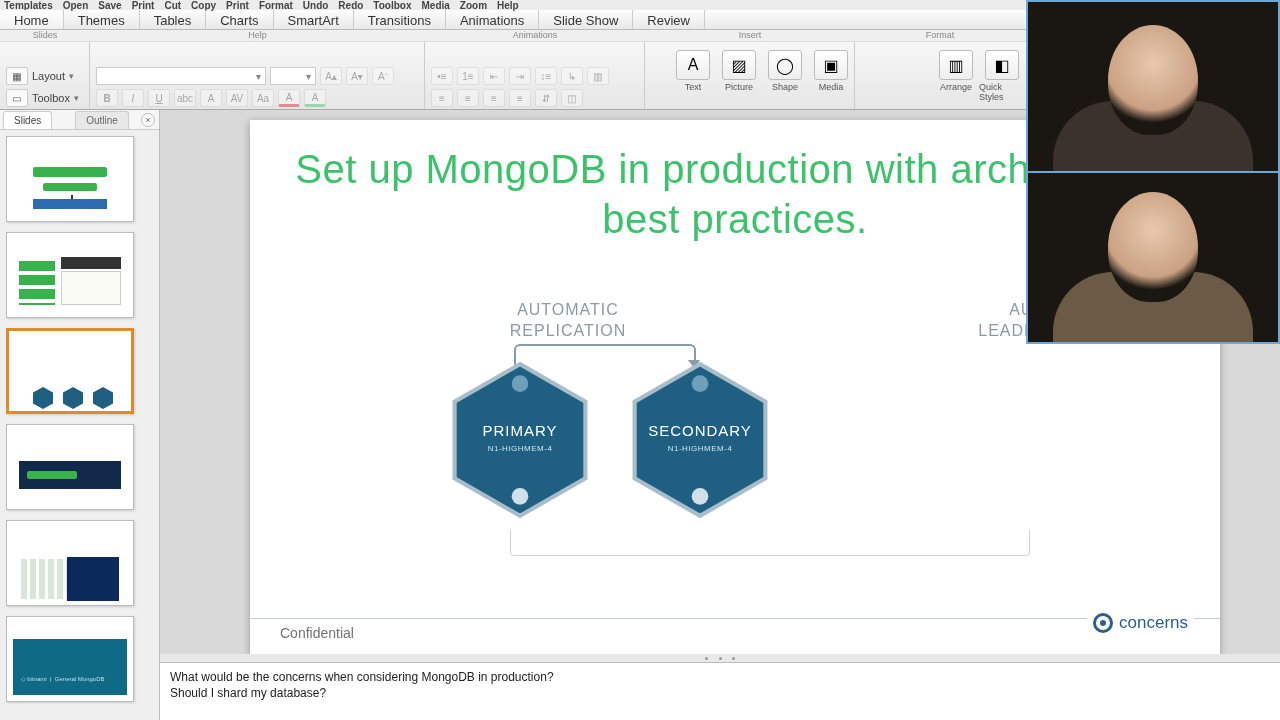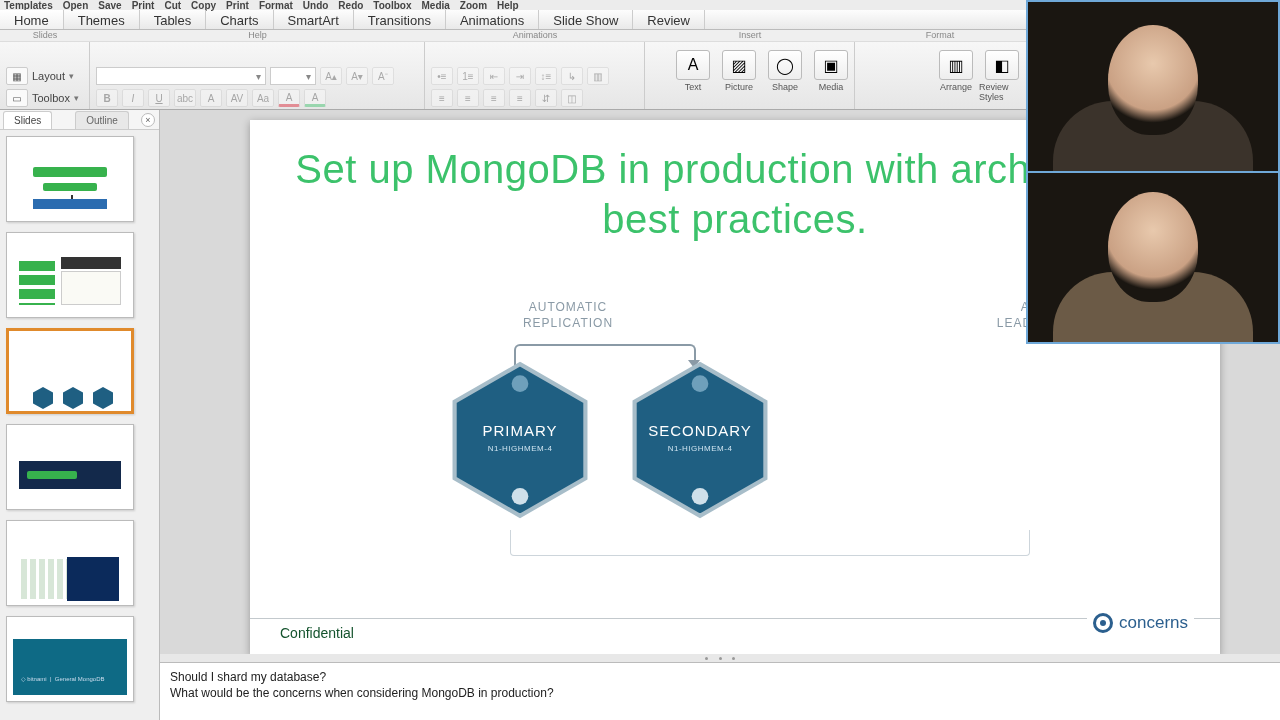--- a/index.html
+++ b/index.html
@@ -51,38 +51,38 @@
 .thumbs { flex:1; overflow:hidden; padding:6px 0 0 6px; }
 .thumb { width:128px; height:86px; background:#fff; border:1px solid #bbb; margin-bottom:10px; box-shadow:1px 1px 2px rgba(0,0,0,.15); position:relative;}
 .thumb.selected { border:3px solid #e08a2c; }
 .thumb .t-body { position:absolute; left:6px; right:6px; top:22px; bottom:6px; }
 
 
 .editor { flex:1; background:#d9d9d9; position:relative; overflow:hidden; }
 .slide-canvas { position:absolute; left:90px; top:10px; width:970px; height:535px; background:#fff; box-shadow:0 2px 8px rgba(0,0,0,.3); padding:20px 30px 10px 30px; }
 .slide-title { font-size:40px; font-weight:300; color:#3cc26b; text-align:center; line-height:1.25; letter-spacing:.5px; margin-top:4px; font-family:"Segoe UI","Helvetica Neue",Arial,sans-serif;}
 .diagram { position:absolute; left:200px; top:180px; width:720px; height:290px; }
-.caption { position:absolute; font-size:12px; color:#8a9aa6; text-align:center; letter-spacing:1px; line-height:1.3; }
+.caption { position:absolute; font-size:16px; color:#8a9aa6; text-align:center; letter-spacing:1px; line-height:1.3; }
 .cap1 { left:18px;  top:0; width:200px;}
 .cap2 { left:500px; top:0; width:220px;}
 
 .hex { position:absolute; width:140px; height:160px; }
 .hex svg { width:100%; height:100%; }
 .hex-label { position:absolute; top:62px; left:0; right:0; text-align:center; color:#fff; font-size:15px; letter-spacing:1px; }
 .hex-sub   { position:absolute; top:84px; left:0; right:0; text-align:center; color:#cfe4f0; font-size:8px; letter-spacing:.5px;}
 
 .hex1 { left:0;   top:60px;}
 .hex2 { left:180px; top:60px;}
 .hex3 { left:360px; top:60px;}
 
 .footer-line { position:absolute; left:0; right:0; bottom:36px; height:1px; background:#c3c9cd;}
 .brand { position:absolute; right:26px; bottom:22px; display:flex; align-items:center; gap:6px; color:#2b5f8e; font-size:17px; background:#fff; padding:0 6px;}
 .brand .logo { width:20px; height:20px; border:3px solid #2b5f8e; border-radius:50%; position:relative;}
 .brand .logo::after { content:''; position:absolute; width:6px; height:6px; background:#2b5f8e; border-radius:50%; left:4px; top:4px;}
-.confidential { position:absolute; left:30px; bottom:14px; font-size:14px; color:#14532d;}
+.confidential { position:absolute; left:30px; bottom:14px; font-size:14px; color:#737373;}
 
 
 .repl-box { position:absolute; left:64px; top:44px; width:182px; height:22px; border:2px solid #8a9aa6; border-bottom:none; border-radius:6px 6px 0 0;}
 .repl-arrow { position:absolute; right:-6px; bottom:-2px; width:0; height:0; border-left:6px solid transparent; border-right:6px solid transparent; border-top:8px solid #8a9aa6;}
 .base-box { position:absolute; left:60px; top:230px; width:520px; height:26px; border:1px solid #cdd5db; border-top:none; border-radius:0 0 4px 4px;}
 
 
 .splitter { position:absolute; left:0; right:0; height:8px; background:#e8e8e8; display:flex; align-items:center; justify-content:center; bottom:58px;}
 .splitter .dots { width:30px; height:3px; display:flex; justify-content:space-between;}
 .splitter .dots span{ width:3px;height:3px;background:#999;border-radius:50%;}
@@ -219,21 +219,21 @@
       </div>
     </div>
 
   <div class="group g-format" style="flex-direction:row;align-items:flex-start;padding-top:4px;border-right:none">
   <div class="big-tool">
         <div class="big-icon">▥</div>
         <div class="big-label">Arrange</div>
       </div>
       <div class="big-tool">
         <div class="big-icon">◧</div>
-        <div class="big-label">Review Styles</div>
+        <div class="big-label">Quick Styles</div>
       </div>
     </div>
 </div>
 
 <div class="workspace">
 
   <div class="slide-panel">
     <div class="panel-tabs">
       <div class="panel-tab">Slides</div>
       <div class="panel-tab inactive">Outline</div>
@@ -323,22 +323,22 @@
     </div>
 
     <div class="splitter">
       <div class="dots">
           <span></span>
           <span></span>
           <span></span>
         </div>
     </div>
     <div class="notes">
+        <div>What would be the concerns when considering MongoDB in production?</div>
         <div>Should I shard my database?</div>
-        <div>What would be the concerns when considering MongoDB in production?</div>
       </div>
   </div>
 </div>
 
 <div class="webcams">
   <div class="cam">
       <div class="shoulders"></div>
       <div class="head"></div>
     </div>
   <div class="cam cam2">

